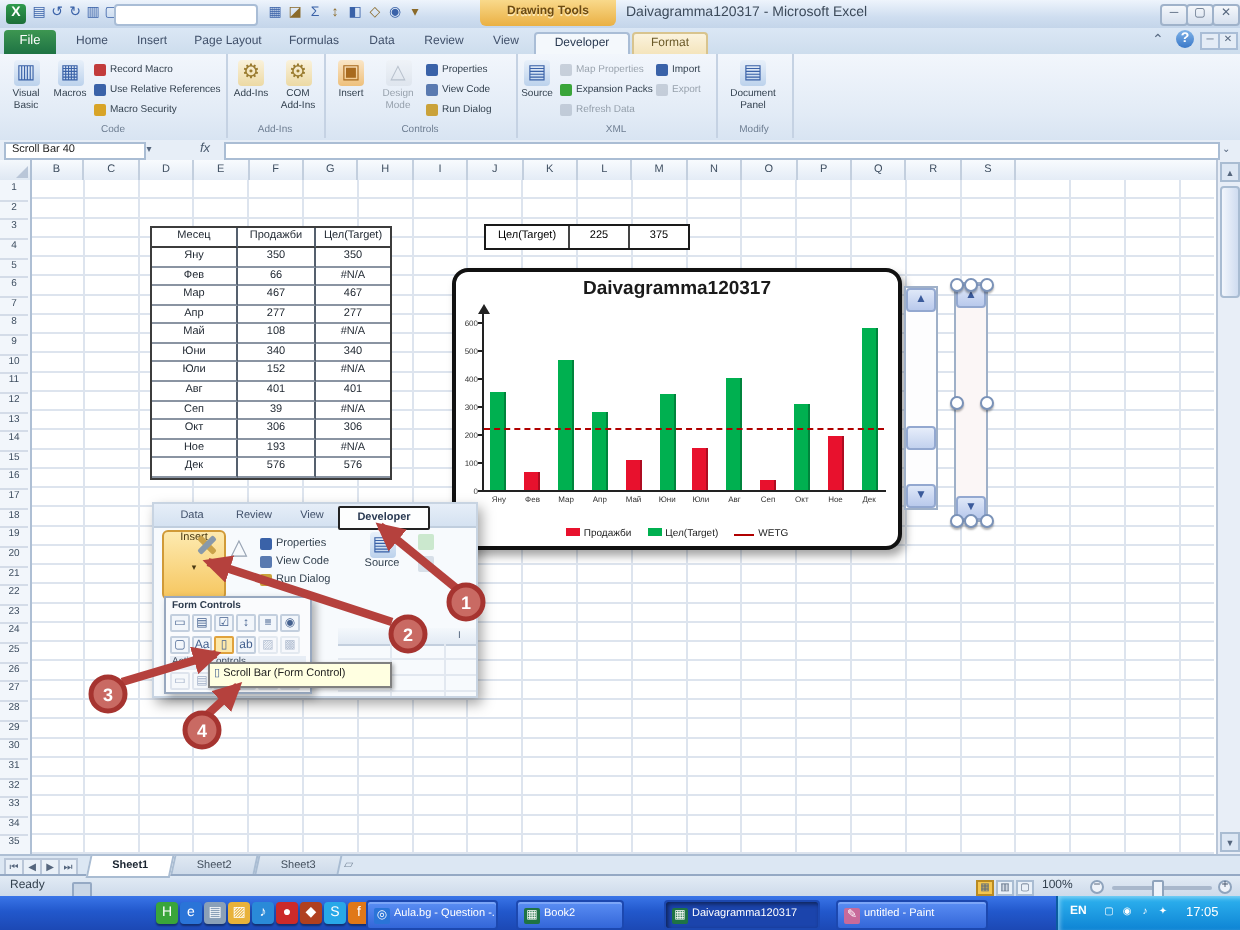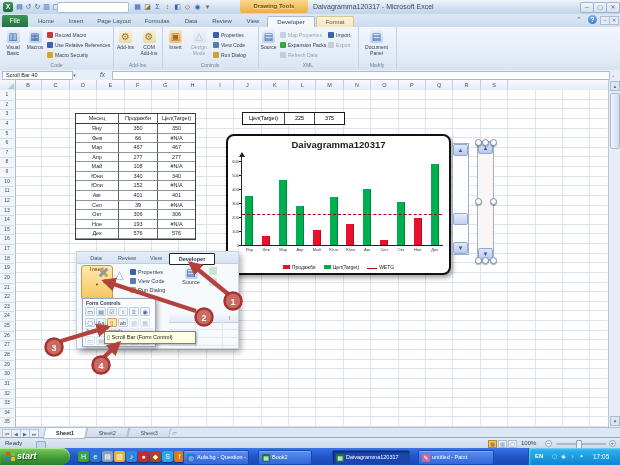--- a/index.html
+++ b/index.html
@@ -555,23 +555,20 @@
         <div class="abs vbtn" style="left: 508px;">▢</div>
       </div>
     <span class="abs" style="left:521px;top:2px">100%</span>
     <span class="abs zbtn" style="left:545px">−</span>
     <span class="abs" style="left:556px;top:5px;width:50px;height:2px;background:#a9b8cc;border-radius:1px"></span>
     <span class="abs" style="left:576px;top:1.5px;width:4px;height:8px;background:#eef3fa;border:1px solid #8fa4bd;border-radius:1px"></span>
     <span class="abs zbtn" style="left:609px">+</span>
   </div>
 
   <div id="taskbar" class="abs">
-    <div id="startbtn" class="abs">
-      <span class="flag"><i style="background:#e84b2c"></i><i style="background:#7ebf2a"></i><i style="background:#2a7be8"></i><i style="background:#f4b824"></i></span><span>start</span>
-    </div>
     <div id="qlaunch">
         <div class="abs ql" style="left: 78px; background: rgb(58, 165, 58);">H</div>
         <div class="abs ql" style="left: 90px; background: rgb(42, 116, 216);">e</div>
         <div class="abs ql" style="left: 102px; background: rgb(138, 160, 184);">▤</div>
         <div class="abs ql" style="left: 114px; background: rgb(232, 178, 58);">▨</div>
         <div class="abs ql" style="left: 126px; background: rgb(42, 138, 216);">♪</div>
         <div class="abs ql" style="left: 138px; background: rgb(204, 42, 42);">●</div>
         <div class="abs ql" style="left: 150px; background: rgb(176, 64, 32);">◆</div>
         <div class="abs ql" style="left: 162px; background: rgb(40, 168, 232);">S</div>
         <div class="abs ql" style="left: 174px; background: rgb(224, 120, 24);">f</div>

